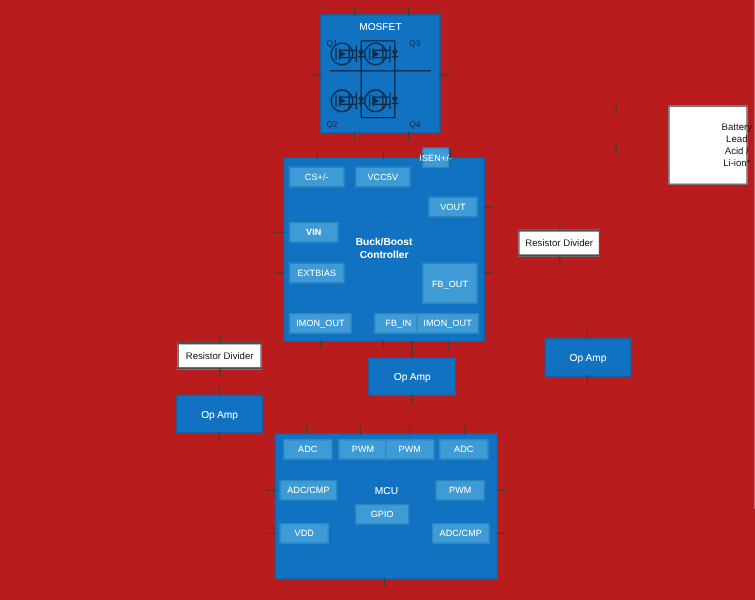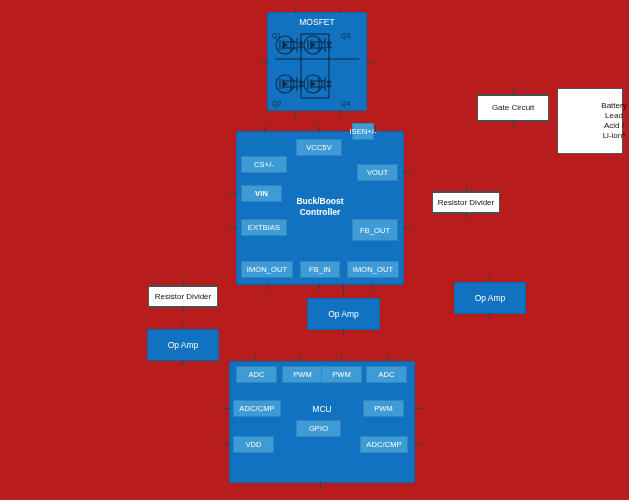--- a/index.html
+++ b/index.html
@@ -199,29 +199,29 @@
   <div class="stub stub-v" style="left:295px;top:110px;height:7px;"></div>
   <div class="stub stub-v" style="left:340px;top:110px;height:7px;"></div>
   <div class="stub stub-h" style="left:260px;top:62px;width:8px;"></div>
   <div class="stub stub-h" style="left:366px;top:62px;width:8px;"></div>
 
   <div class="blk blk-blue" style="left:236px;top:131px;width:168px;height:154px;"></div>
 
   <div class="chip-title" style="left:266px;top:196px;width:108px;font-weight:bold;">Buck/Boost
 Controller</div>
 
-  <div class="pin" style="left:241px;top:156px;width:46px;height:17px;">CS+/-</div>
+  <div class="pin" style="left:241px;top:139px;width:46px;height:17px;">CS+/-</div>
   <div class="pin" style="left:296px;top:139px;width:46px;height:17px;">VCC5V</div>
   <div class="pin" style="left:352px;top:123px;width:22px;height:17px;">ISEN+/-</div>
   <div class="pin" style="left:357px;top:164px;width:41px;height:17px;">VOUT</div>
   <div class="pin" style="left:241px;top:185px;width:41px;height:17px;font-weight:bold;">VIN</div>
   <div class="pin" style="left:241px;top:219px;width:46px;height:17px;">EXTBIAS</div>
-  <div class="pin" style="left:352px;top:219px;width:46px;height:22px;">FB_OUT</div>
+  <div class="pin" style="left:352px;top:219px;width:46px;height:34px;">FB_OUT</div>
   <div class="pin" style="left:241px;top:261px;width:52px;height:17px;">IMON_OUT</div>
-  <div class="pin" style="left:300px;top:261px;width:40px;height:17px;">FB_IN</div>
+  <div class="pin" style="left:312px;top:261px;width:40px;height:17px;">FB_IN</div>
   <div class="pin" style="left:347px;top:261px;width:52px;height:17px;">IMON_OUT</div>
 
   <div class="stub stub-v" style="left:264px;top:125px;height:7px;"></div>
   <div class="stub stub-v" style="left:319px;top:125px;height:7px;"></div>
   <div class="stub stub-v" style="left:375px;top:125px;height:7px;"></div>
 
   <div class="stub stub-v" style="left:267px;top:284px;height:7px;"></div>
   <div class="stub stub-v" style="left:319px;top:284px;height:7px;"></div>
   <div class="stub stub-v" style="left:343px;top:284px;height:7px;"></div>
   <div class="stub stub-v" style="left:373px;top:284px;height:7px;"></div>
@@ -249,21 +249,20 @@
   <div class="stub stub-v" style="left:300px;top:355px;height:7px;"></div>
   <div class="stub stub-v" style="left:341px;top:355px;height:7px;"></div>
   <div class="stub stub-v" style="left:387px;top:355px;height:7px;"></div>
   <div class="stub stub-v" style="left:320px;top:482px;height:7px;"></div>
   <div class="stub stub-h" style="left:222px;top:408px;width:8px;"></div>
   <div class="stub stub-h" style="left:222px;top:444px;width:8px;"></div>
   <div class="stub stub-h" style="left:414px;top:408px;width:8px;"></div>
   <div class="stub stub-h" style="left:414px;top:444px;width:8px;"></div>
 
 
-  <div class="blk blk-white" style="left:477px;top:94px;width:72px;height:28px;">Gate Circuit</div>
   <div class="stub stub-v" style="left:513px;top:88px;height:7px;"></div>
   <div class="stub stub-v" style="left:513px;top:121px;height:7px;"></div>
 
   <div class="blk blk-white-plain" style="left:557px;top:88px;width:66px;height:66px;padding-left:48px;">
     <span style="white-space:pre-line;">Battery Lead
 Acid / Li-ion*</span>
   </div>
 
   <div class="blk blk-white" style="left:432px;top:191px;width:68px;height:23px;">Resistor Divider</div>
   <div class="stub stub-v" style="left:466px;top:185px;height:6px;"></div>

